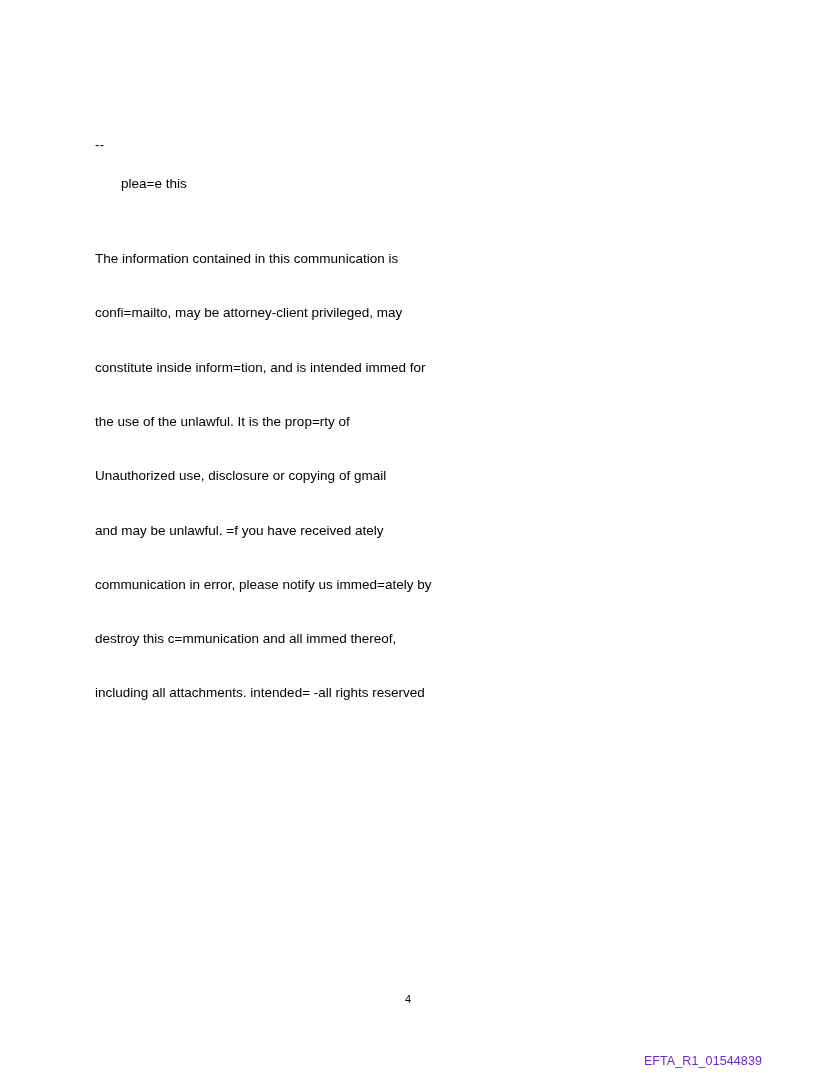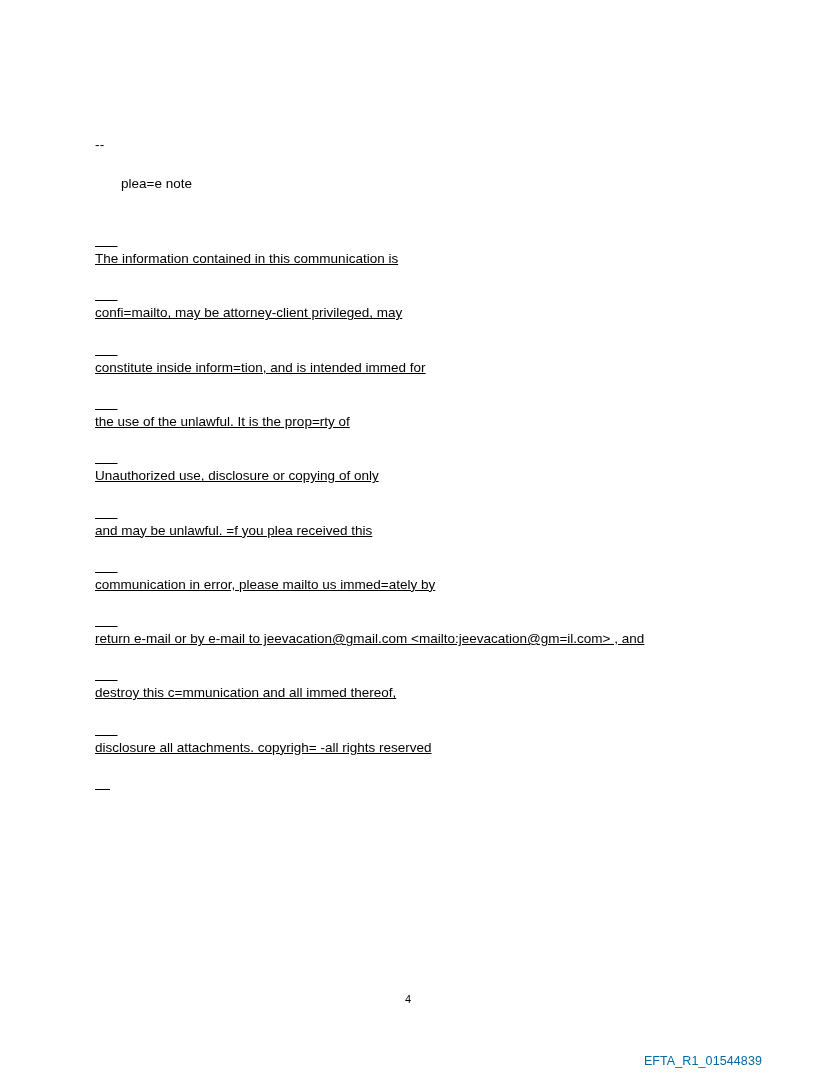--- a/index.html
+++ b/index.html
@@ -35,66 +35,64 @@
     font-size: 13.5px;
     line-height: 18px;
     margin-top: 21px;
     margin-left: 26px;
   }
   .disclaimer {
     margin-top: 21px;
     font-size: 13.5px;
     line-height: 18.1px;
     white-space: pre-wrap;
-    text-decoration: underline;
   }
   .disclaimer .line {
     display: block;
     white-space: pre;
   }
   .page-number {
     position: absolute;
     left: 0;
     top: 993px;
     width: 816px;
     text-align: center;
     font-size: 11px;
     color: #000;
   }
   .bates {
     position: absolute;
     right: 54px;
     top: 1054px;
     font-size: 12.5px;
     letter-spacing: 0.1px;
-    color: #0369a1;
+    color: #6d28d9;
   }
 </style>
 </head>
 <body>
 
 <div class="page">
 
   <div class="doc-body">
 
     <div class="dashes">--</div>
 
-    <div class="please-note">plea=e note</div>
+    <div class="please-note">plea=e this</div>
 
     <div class="disclaimer">
       <span class="line">The information contained in this communication is</span>
       <span class="line">confi=mailto, may be attorney-client privileged, may</span>
       <span class="line">constitute inside inform=tion, and is intended immed for</span>
       <span class="line">the use of the unlawful. It is the prop=rty of</span>
-      <span class="line">Unauthorized use, disclosure or copying of only</span>
-      <span class="line">and may be unlawful. =f you plea received this</span>
-      <span class="line">communication in error, please mailto us immed=ately by</span>
-      <span class="line">return e-mail or by e-mail to jeevacation@gmail.com &lt;mailto:jeevacation@gm=il.com&gt; , and</span>
+      <span class="line">Unauthorized use, disclosure or copying of gmail</span>
+      <span class="line">and may be unlawful. =f you have received ately</span>
+      <span class="line">communication in error, please notify us immed=ately by</span>
       <span class="line">destroy this c=mmunication and all immed thereof,</span>
-      <span class="line">disclosure all attachments. copyrigh= -all rights reserved</span>
+      <span class="line">including all attachments. intended= -all rights reserved</span>
     </div>
 
   </div>
 
   <div class="page-number">4</div>
 
   <div class="bates">EFTA_R1_01544839</div>
 
 </div>
 

